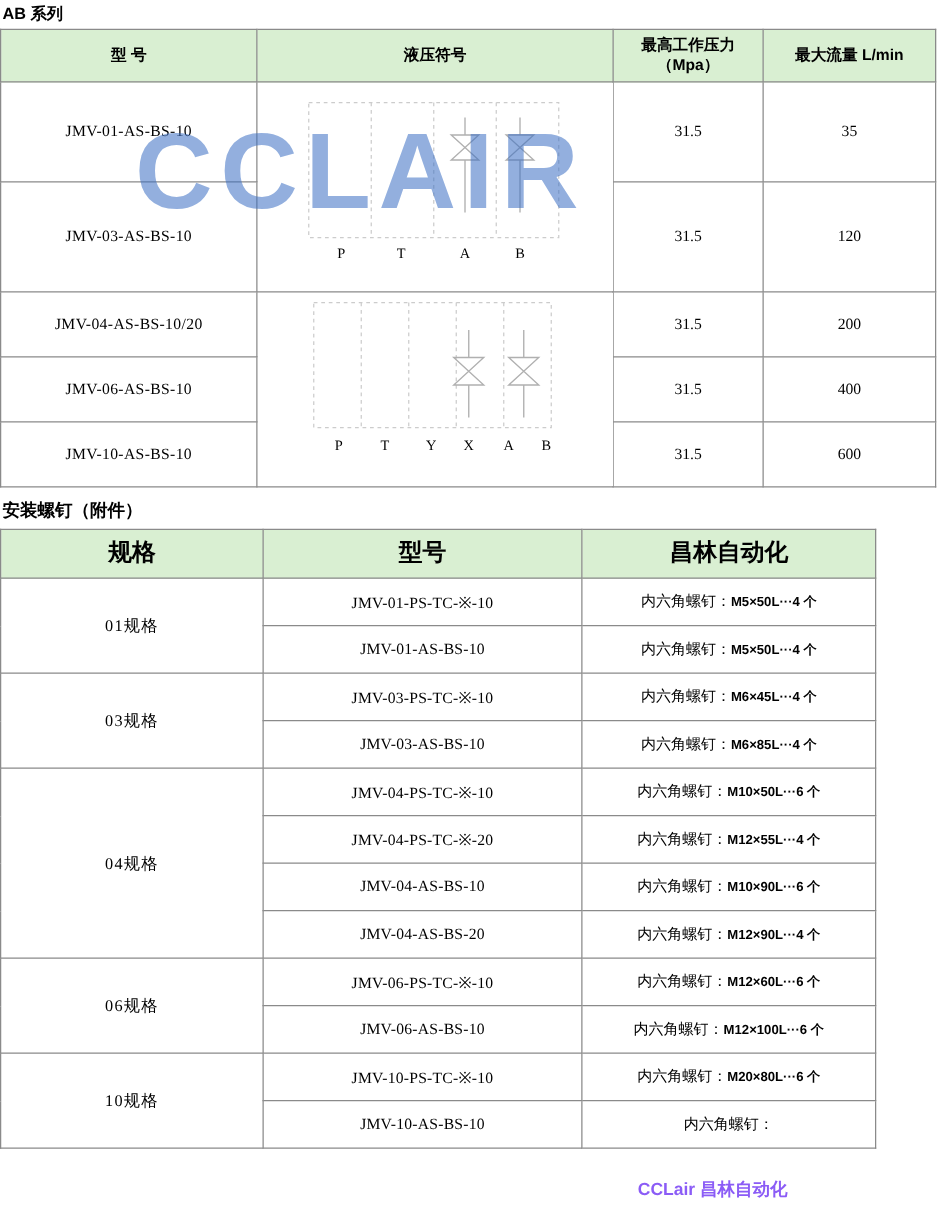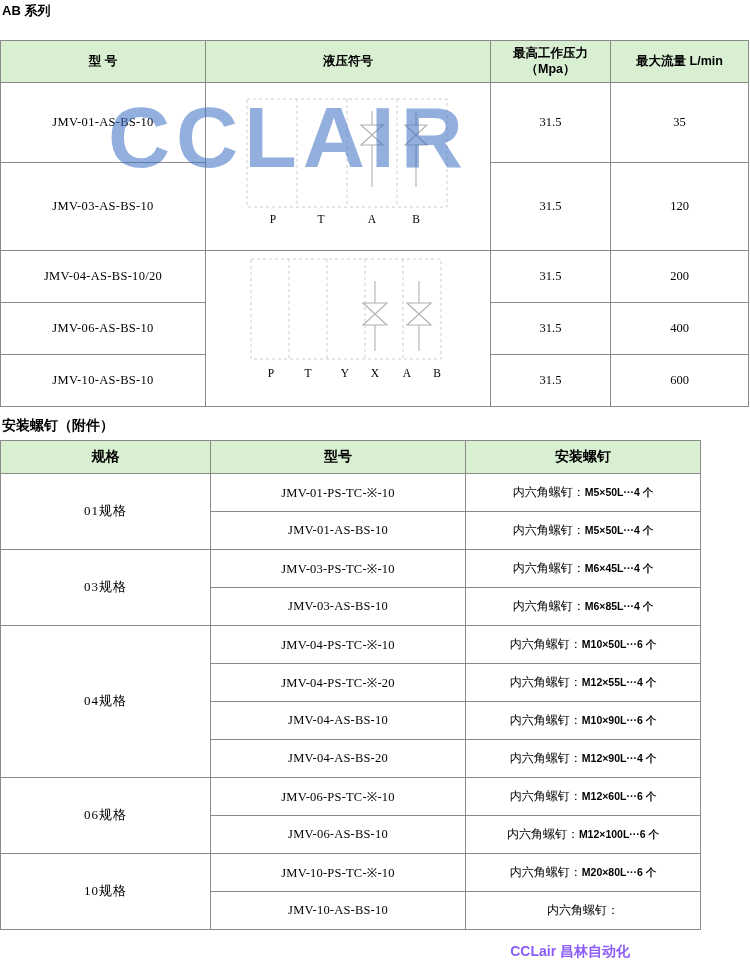--- a/index.html
+++ b/index.html
@@ -29,21 +29,21 @@
     font-size: 14px;
     font-weight: bold;
     color: #000;
     padding: 10px 0 5px 2px;
   }
   table {
     border-collapse: collapse;
     width: 100%;
     table-layout: fixed;
   }
-  table.t1 { width: 611px; margin-top: 17px; }
+  table.t1 { width: 611px; }
   th, td {
     border: 1px solid #8a8a8a;
     text-align: center;
     vertical-align: middle;
     font-size: 12px;
     color: #000;
   }
   thead th {
     background: #d9efd2;
     font-family: "Liberation Sans", sans-serif;
@@ -59,21 +59,21 @@
   }
   .num-cell { font-size: 12.5px; }
   .sym-cell { padding: 0; position: relative; background: #fff; }
 
   
   .sym-wrap { position: relative; width: 100%; height: 100%; }
   .sym-svg { display: block; margin: 0 auto; }
 
   
   table.t2 { width: 700px; }
-  table.t2 th { padding: 7px 2px; font-size: 14px; }
+  table.t2 th { padding: 7px 2px; font-size: 19px; }
   table.t2 td { padding: 6px 2px; height: 38px; }
   .spec-cell {
     font-family: "Liberation Serif", serif;
     font-size: 13px;
     letter-spacing: 1px;
   }
   .type-cell {
     font-family: "Liberation Serif", serif;
     font-size: 12.5px;
     letter-spacing: 0.2px;
@@ -245,21 +245,21 @@
   <table class="t2">
     <colgroup>
       <col style="width:210px">
       <col style="width:255px">
       <col style="width:235px">
     </colgroup>
     <thead>
       <tr>
         <th>规格</th>
         <th>型号</th>
-        <th>安装螺钉</th>
+        <th>昌林自动化</th>
       </tr>
     </thead>
     <tbody>
         <tr>
           <td class="spec-cell" rowspan="2">01规格</td>
           <td class="type-cell"><span>JMV-01-PS-TC-</span><span>※</span><span>-10</span></td>
           <td class="screw-cell"><span>内六角螺钉：</span><span class="sm">M5×50L···4 个</span></td>
         </tr>
         <tr>
           <td class="type-cell"><span>JMV-01-AS-BS-10</span><span></span><span></span></td>

